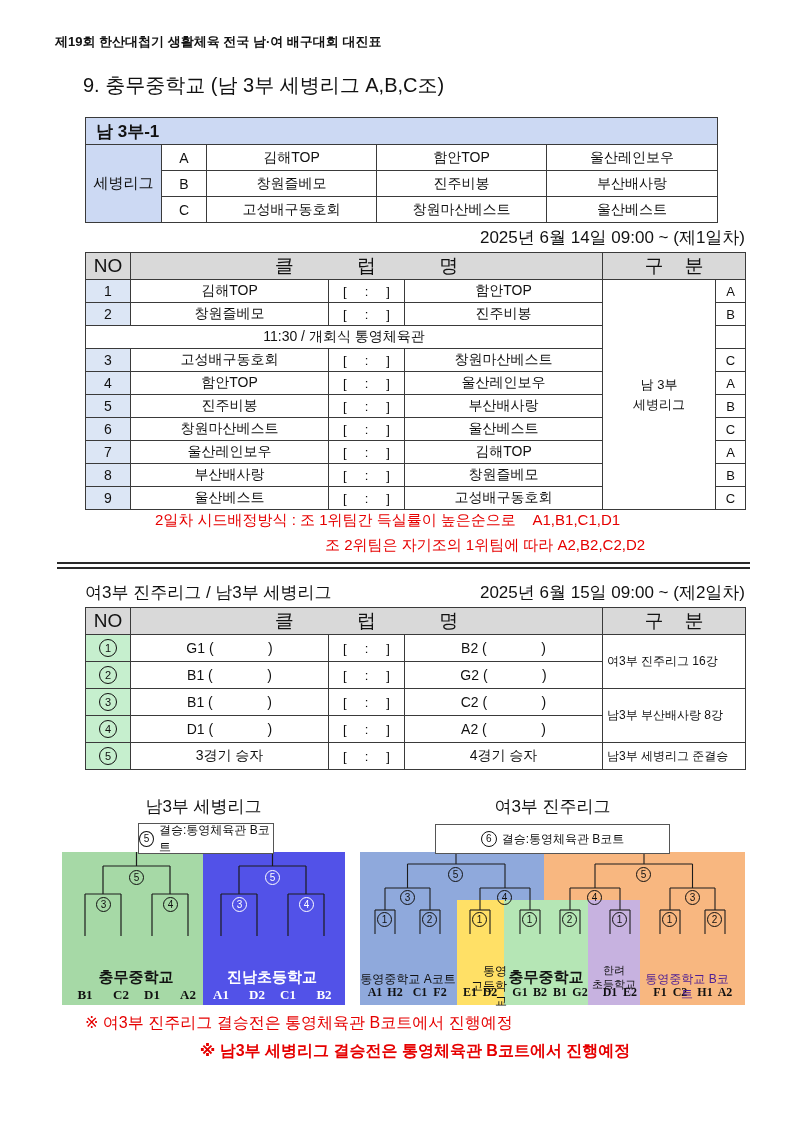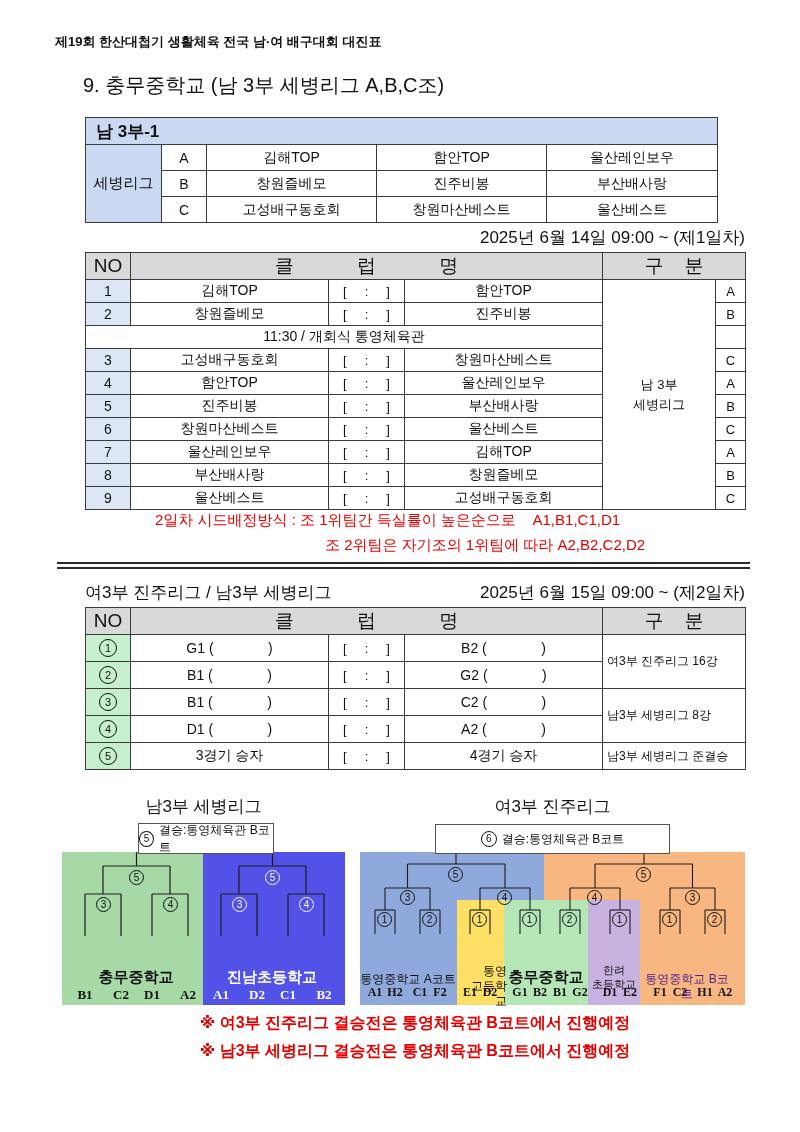--- a/index.html
+++ b/index.html
@@ -200,21 +200,21 @@
       <td class="no-green"><span class="circ">2</span></td>
       <td>B1 (              )</td>
       <td class="score">[     :     ]</td>
       <td>G2 (              )</td>
     </tr>
     <tr style="height:27px">
       <td class="no-green"><span class="circ">3</span></td>
       <td>B1 (              )</td>
       <td class="score">[     :     ]</td>
       <td>C2 (              )</td>
-      <td class="div-small" rowspan="2">남3부 세병리그 8강</td>
+      <td class="div-small" rowspan="2">남3부 부산배사랑 8강</td>
     </tr>
     <tr style="height:27px">
       <td class="no-green"><span class="circ">4</span></td>
       <td>D1 (              )</td>
       <td class="score">[     :     ]</td>
       <td>A2 (              )</td>
     </tr>
     <tr style="height:27px">
       <td class="no-green"><span class="circ">5</span></td>
       <td>3경기 승자</td>
@@ -367,16 +367,16 @@
     <span class="leaf sm z2" style="left:350px;top:117px;">A2</span>
     <div class="region z2" style="left:0;top:152px;width:96px;">통영중학교 A코트</div>
     <div class="region z2" style="left:106px;top:144px;width:41px;text-align:right;">통영
 고등학교</div>
     <div class="region z2" style="left:144px;top:148px;width:84px;font-size:15px;font-weight:bold;">충무중학교</div>
     <div class="region z2" style="left:228px;top:144px;width:52px;font-size:11px;">한려
 초등학교</div>
     <div class="region z2" style="left:280px;top:152px;width:94px;color:#4c1d95;">통영중학교 B코트</div>
   </div>
 
-  <div class="abs red" style="left:85px;top:1013px;width:660px;text-align:center;font-size:16px;font-weight:bold;">※  여3부 진주리그 결승전은 통영체육관 B코트에서 진행예정</div>
+  <div class="abs red" style="left:85px;top:1013px;width:660px;text-align:left;font-size:16px;font-weight:normal;">※  여3부 진주리그 결승전은 통영체육관 B코트에서 진행예정</div>
   <div class="abs red" style="left:85px;top:1041px;width:660px;text-align:center;font-size:16px;font-weight:bold;">※  남3부 세병리그 결승전은 통영체육관 B코트에서 진행예정</div>
 
 </div>
 
 </body></html>

